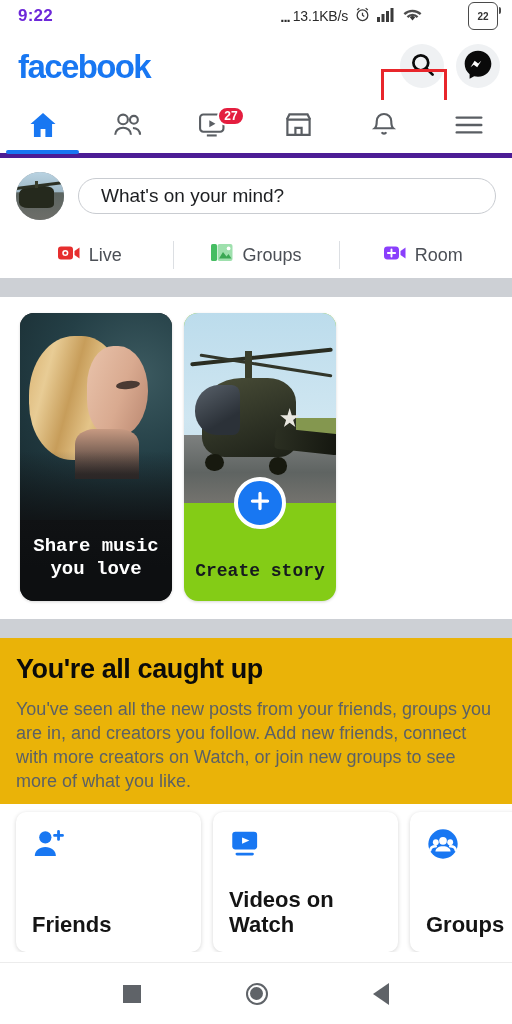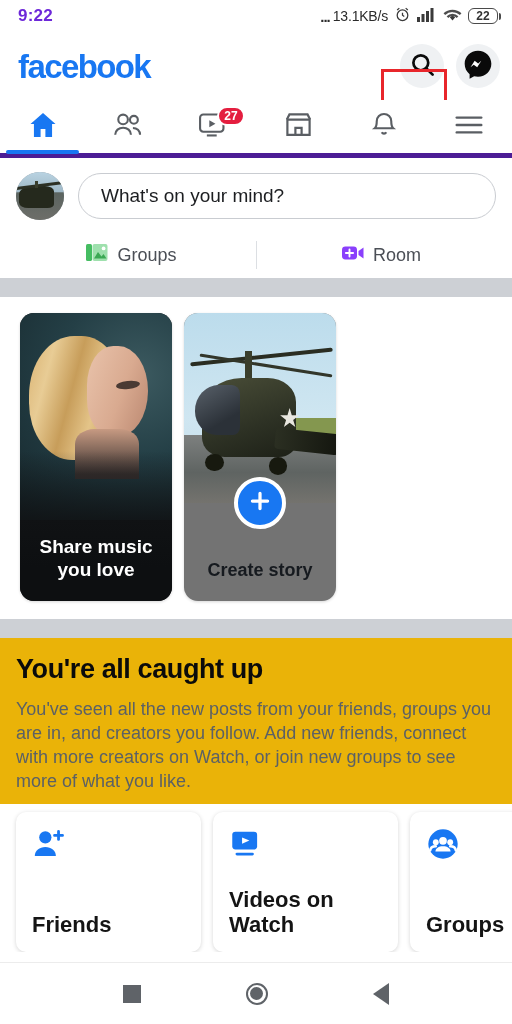--- a/index.html
+++ b/index.html
@@ -15,22 +15,22 @@
   .statusbar {
     height: 32px; display: flex; align-items: center;
     padding: 0 14px 0 18px; background: #ffffff;
   }
   .status-time { font-size: 17px; font-weight: bold; color: #6d28d9; letter-spacing: .2px; }
   .status-right { margin-left: auto; display: flex; align-items: center; gap: 6px; }
   .status-speed { font-size: 14px; font-weight: normal; color: #2b2b2b; letter-spacing: -.2px; }
   .dots { font-size: 15px; font-weight: bold; color: #2b2b2b; letter-spacing: -1px; margin-right: -3px;}
   .batt {
     border: 1.6px solid #4a4a4a; border-radius: 6px;
-    width: 30px; height: 16px; display: flex; align-items: center; justify-content: center;
-    font-size: 12px; font-weight: bold; color: #333; position: relative;
+    width: 30px; height: 28px; display: flex; align-items: center; justify-content: center;
+    font-size: 10px; font-weight: bold; color: #333; position: relative; margin-left: 40px;
   }
   .batt::after {
     content: ""; position: absolute; right: -4px; top: 4px;
     width: 2.4px; height: 7px; background: #4a4a4a; border-radius: 0 2px 2px 0;
   }
 
   
   .fbheader {
     height: 68px; display: flex; align-items: center;
     padding: 0 12px 0 18px; background: #ffffff; position: relative;
@@ -71,40 +71,40 @@
     height: 4px; background: #1877f2; border-radius: 2px;
   }
 
   
   .composer { display: flex; align-items: center; gap: 14px; padding: 14px 16px 12px 16px; }
   .avatar {
     width: 48px; height: 48px; border-radius: 50%; overflow: hidden; flex: none;
     position: relative; background: #8a9298;
   }
   .composer-input {
-    flex: 1; height: 46px; border: 1px solid #c9ccd1; border-radius: 23px;
+    flex: 1; height: 36px; border: 1px solid #c9ccd1; border-radius: 23px;
     display: flex; align-items: center; padding: 0 22px;
     font-size: 19px; color: #1c1e21;
   }
 
   .quickrow {
     display: flex; align-items: center; height: 46px;
     padding: 0 6px; border-top: 0;
   }
   .quick {
     flex: 1; display: flex; align-items: center; justify-content: center; gap: 8px;
     font-size: 18px; color: #4b4f56; font-weight: 500; height: 100%; position: relative;
   }
   .quick + .quick::before {
     content: ""; position: absolute; left: 0; top: 9px; bottom: 9px; width: 1px; background: #dcdfe3;
   }
   .divider-band { height: 19px; background: #cdd0d5; }
 
   
-  .stories { display: flex; gap: 12px; padding: 16px 20px 18px 20px; background: #fff; }
+  .stories { display: flex; gap: 12px; padding: 16px 20px 18px 20px; background: #fff; font-family: Liberation Mono, monospace; }
   .story {
     width: 152px; height: 288px; border-radius: 14px; overflow: hidden;
     position: relative; flex: none; box-shadow: 0 1px 3px rgba(0,0,0,.16);
   }
   
   .story-music { background: #101214; }
   .music-photo {
     position: absolute; inset: 0 0 28% 0;
     background:
       radial-gradient(120% 90% at 78% 30%, #3c5a60 0%, #243f46 45%, #16272c 100%);
@@ -130,21 +130,21 @@
   }
   .music-fade {
     position: absolute; left: 0; right: 0; bottom: 0; height: 52%;
     background: linear-gradient(180deg, rgba(16,18,20,0) 0%, rgba(16,18,20,.85) 45%, #0d0f11 78%);
   }
   .story-caption-music {
     position: absolute; left: 10px; right: 10px; bottom: 20px;
     text-align: center; color: #fff; font-size: 19px; font-weight: bold; line-height: 1.22;
   }
   
-  .story-create { background: #737373; padding-left: 22px; }
+  .story-create { background: #84cc16; padding-left: 22px; }
   .create-photo { position: absolute; left: 0; right: 0; top: 0; height: 66%; overflow: hidden; }
   .sky { position: absolute; inset: 0; background: linear-gradient(180deg,#bcdcec 0%,#cfe6f1 55%,#c4dbe6 100%); }
   .grass { position: absolute; left: 55%; right: 0; top: 55%; height: 16%; background: #84974f; }
   .tarmac { position: absolute; left: 0; right: 0; bottom: 0; height: 36%; background: linear-gradient(180deg,#7d807f 0%,#5f6462 55%,#74736e 100%); }
   .heli-body {
     position: absolute; left: 12%; top: 34%; width: 62%; height: 42%;
     border-radius: 42% 30% 18% 24%; background: linear-gradient(160deg,#4a4e38 0%,#2d3124 60%,#1d2017 100%);
   }
   .heli-cockpit {
     position: absolute; left: 7%; top: 38%; width: 30%; height: 26%;
@@ -323,20 +323,31 @@
     <div class="avatar">
       <div style="position:absolute;inset:0;background:linear-gradient(180deg,#b9d3e2 0%,#9fb8c6 42%,#5b6460 43%,#6d6e69 100%)"></div>
       <div style="position:absolute;left:6%;top:30%;width:74%;height:44%;border-radius:40% 26% 18% 26%;background:#25291d"></div>
       <div style="position:absolute;left:0;top:26%;width:100%;height:3px;background:#2c3024;transform:rotate(-7deg)"></div>
       <div style="position:absolute;left:40%;top:18%;width:5%;height:16%;background:#3a3e2c"></div>
     </div>
     <div class="composer-input">What's on your mind?</div>
   </div>
 
   <div class="quickrow">
+    <div class="quick">
+      <span>
+        <svg width="24" height="20" viewBox="0 0 24 20">
+          <rect x="1" y="3.5" width="15" height="13" rx="3" fill="#e62e2e"></rect>
+          <path d="M17.5 8 22.5 4.6v10.8L17.5 12z" fill="#e62e2e"></path>
+          <circle cx="8.3" cy="10" r="3.1" fill="#fff"></circle>
+            <circle cx="8.3" cy="10" r="1.5" fill="#e62e2e"></circle>
+        </svg>
+      </span>
+      <span>Live</span>
+    </div>
     <div class="quick">
       <span>
         <svg width="24" height="21" viewBox="0 0 24 21">
           <rect x="1" y="2" width="6" height="17" rx="1.6" fill="#45bd62"></rect>
           <rect x="7.5" y="2" width="15" height="17" rx="2" fill="#9ee0ad"></rect>
           <path d="M9 16.5 13 10l3.5 4.5 2-2.4 3 4.4z" fill="#3ba854"></path>
           <circle cx="18.6" cy="6.4" r="1.9" fill="#fff"></circle>
         </svg>
       </span>
       <span>Groups</span>

